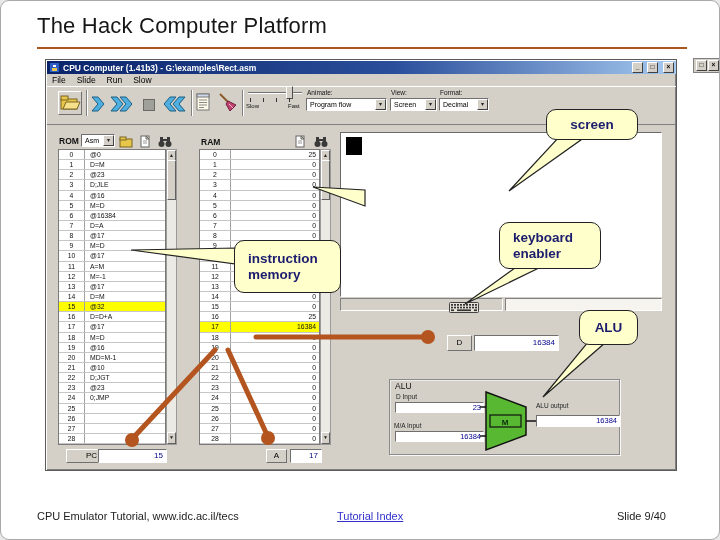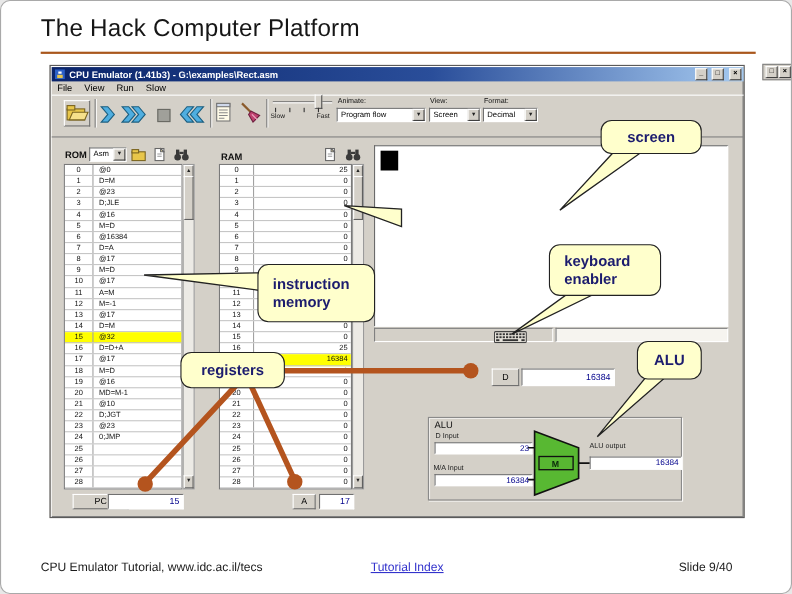--- a/index.html
+++ b/index.html
@@ -85,30 +85,30 @@
   </div>
 
   <div class="abs win" data-name="cpu-emulator-window">
 
     <div class="abs titlebar" data-name="window-titlebar">
       <svg width="9" height="9" data-name="app-icon">
           <rect x="0" y="0" width="9" height="9" fill="#2B5FC7"></rect>
           <rect x="2" y="5" width="5" height="3" fill="#E8C64A"></rect>
           <rect x="3" y="2" width="3" height="2" fill="#fff"></rect>
         </svg>
-      <span data-name="window-title">CPU Emulator (1.41b3) - G:\examples\Rect.asm</span>
+      <span data-name="window-title">CPU Computer (1.41b3) - G:\examples\Rect.asm</span>
       <span style="flex:1"></span>
       <div class="winbtn" data-name="minimize-button">_</div>
       <div class="winbtn" data-name="maximize-button">□</div>
       <div class="winbtn" style="margin-left:1px;margin-right:2px;" data-name="close-button">×</div>
     </div>
 
     <div class="abs menubar" data-name="window-menubar">
       <span data-name="menu-file">File</span>
-      <span data-name="menu-view">View</span>
+      <span data-name="menu-view">Slide</span>
       <span data-name="menu-run">Run</span>
       <span data-name="menu-help">Slow</span>
     </div>
 
     <div class="abs toolbar" data-name="window-toolbar"></div>
 
     <div class="abs tbtn" style="left:12px;top:31px;width:24px;height:24px;" data-name="load-program-button">
       <svg width="22" height="20" style="margin:1px" data-name="open-folder-icon">
         <rect x="1" y="6" width="16" height="10" fill="#E8C64A" stroke="#7a6420"></rect>
         <rect x="1" y="3" width="7" height="4" fill="#E8C64A" stroke="#7a6420"></rect>
@@ -545,21 +545,18 @@
     </div>
   <div class="abs callout co-left" style="left:498px;top:221px;width:102px;height:47px;" data-name="callout-keyboard-enabler">
       <span>keyboard enabler</span>
     </div>
   <div class="abs callout co-left" style="left:233px;top:239px;width:107px;height:53px;" data-name="callout-instruction-memory">
       <span>instruction memory</span>
     </div>
   <div class="abs callout" style="left:578px;top:309px;width:59px;height:35px;" data-name="callout-alu">
       <span>ALU</span>
     </div>
-  <div class="abs callout" style="left:163px;top:319px;width:95px;height:33px;" data-name="callout-registers">
-      <span>registers</span>
-    </div>
 
   <div class="abs foot" style="left:36px;top:509px;" data-name="footer-credit">CPU Emulator Tutorial, www.idc.ac.il/tecs</div>
   <div class="abs foot link" style="left:336px;top:509px;" data-name="tutorial-index-link">Tutorial Index</div>
   <div class="abs foot" style="left:616px;top:509px;" data-name="slide-number">Slide 9/40</div>
 
 </div>
 
 </body></html>

